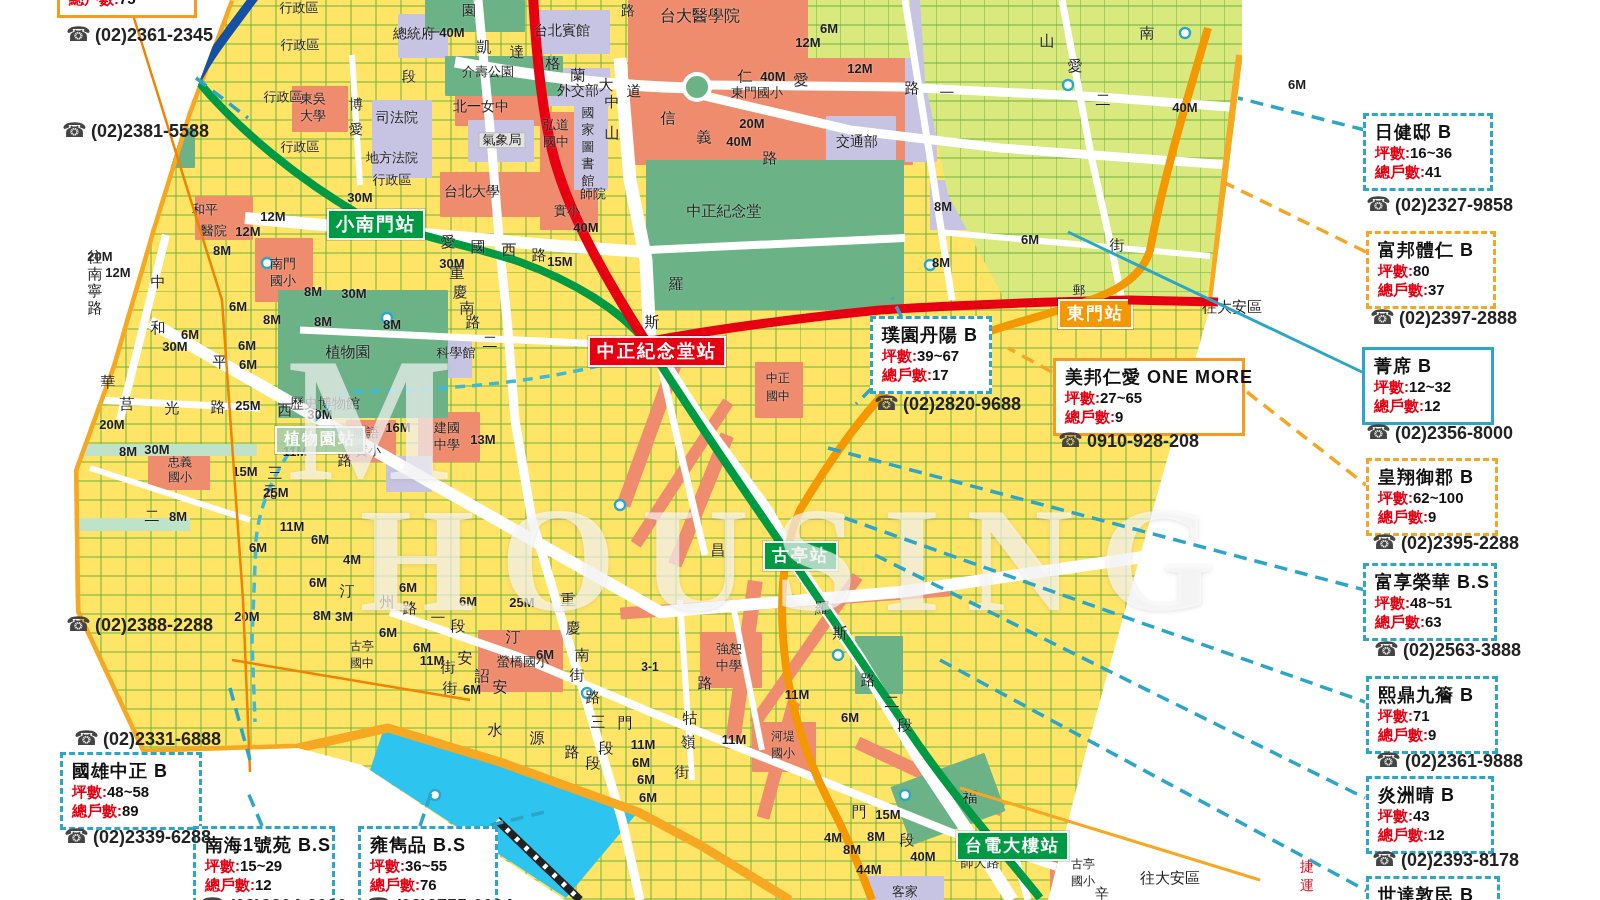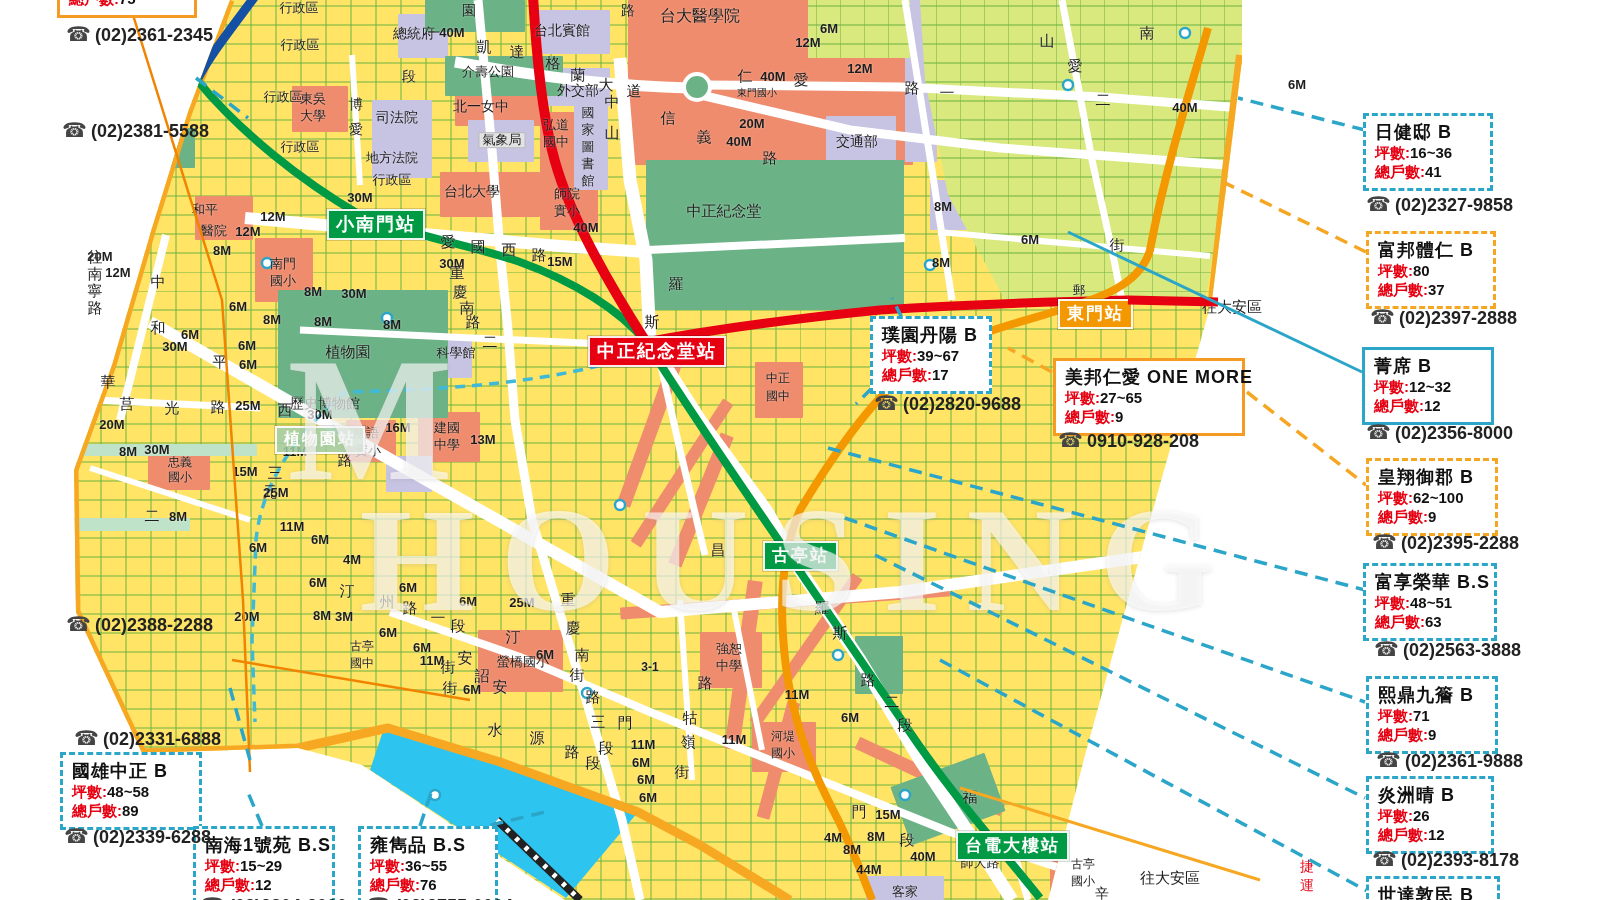--- a/index.html
+++ b/index.html
@@ -150,21 +150,21 @@
       <span class="lbl" style="left: 452px; top: 33px; font-size: 13px; font-weight: 700;">40M</span>
       <span class="lbl" style="left: 562px; top: 30px; font-size: 14px; font-weight: 500;">台北賓館</span>
       <span class="lbl" style="left: 484px; top: 47px; font-size: 15px; font-weight: 500;">凱</span>
       <span class="lbl" style="left: 517px; top: 52px; font-size: 15px; font-weight: 500;">達</span>
       <span class="lbl" style="left: 553px; top: 63px; font-size: 15px; font-weight: 500;">格</span>
       <span class="lbl" style="left: 578px; top: 75px; font-size: 15px; font-weight: 500;">蘭</span>
       <span class="lbl" style="left: 606px; top: 85px; font-size: 15px; font-weight: 500;">大</span>
       <span class="lbl" style="left: 634px; top: 91px; font-size: 15px; font-weight: 500;">道</span>
       <span class="lbl" style="left: 488px; top: 72px; font-size: 13px; font-weight: 500;">介壽公園</span>
       <span class="lbl" style="left: 578px; top: 90px; font-size: 14px; font-weight: 500;">外交部</span>
-      <span class="lbl" style="left: 757px; top: 93px; font-size: 10px; font-weight: 500; text-align: center;">東門國小</span>
+      <span class="lbl" style="left: 757px; top: 93px; font-size: 13px; font-weight: 500; text-align: center;">東門國小</span>
       <span class="lbl" style="left: 745px; top: 76px; font-size: 15px; font-weight: 500;">仁</span>
       <span class="lbl" style="left: 773px; top: 77px; font-size: 13px; font-weight: 700;">40M</span>
       <span class="lbl" style="left: 801px; top: 80px; font-size: 15px; font-weight: 500;">愛</span>
       <span class="lbl" style="left: 912px; top: 88px; font-size: 15px; font-weight: 500;">路</span>
       <span class="lbl" style="left: 947px; top: 93px; font-size: 15px; font-weight: 500;">一</span>
       <span class="lbl" style="left: 1103px; top: 100px; font-size: 15px; font-weight: 500;">二</span>
       <span class="lbl" style="left: 1185px; top: 108px; font-size: 13px; font-weight: 700;">40M</span>
       <span class="lbl" style="left: 283px; top: 97px; font-size: 13px; font-weight: 500;">行政區</span>
       <span class="lbl" style="left: 313px; top: 99px; font-size: 13px; font-weight: 500;">東吳</span>
       <span class="lbl" style="left: 313px; top: 116px; font-size: 13px; font-weight: 500;">大學</span>
@@ -186,21 +186,21 @@
       <span class="lbl" style="left: 556px; top: 142px; font-size: 13px; font-weight: 500;">國中</span>
       <span class="lbl" style="left: 588px; top: 113px; font-size: 13px; font-weight: 500;">國</span>
       <span class="lbl" style="left: 588px; top: 130px; font-size: 13px; font-weight: 500;">家</span>
       <span class="lbl" style="left: 588px; top: 147px; font-size: 13px; font-weight: 500;">圖</span>
       <span class="lbl" style="left: 588px; top: 164px; font-size: 13px; font-weight: 500;">書</span>
       <span class="lbl" style="left: 588px; top: 181px; font-size: 13px; font-weight: 500;">館</span>
       <span class="lbl" style="left: 392px; top: 158px; font-size: 13px; font-weight: 500;">地方法院</span>
       <span class="lbl" style="left: 392px; top: 180px; font-size: 13px; font-weight: 500;">行政區</span>
       <span class="lbl" style="left: 300px; top: 147px; font-size: 13px; font-weight: 500;">行政區</span>
       <span class="lbl" style="left: 472px; top: 191px; font-size: 14px; font-weight: 500;">台北大學</span>
-      <span class="lbl" style="left: 567px; top: 194px; font-size: 13px; font-weight: 500;">師院</span>
+      <span class="lbl" style="left: 593px; top: 194px; font-size: 13px; font-weight: 500;">師院</span>
       <span class="lbl" style="left: 567px; top: 211px; font-size: 13px; font-weight: 500;">實小</span>
       <span class="lbl" style="left: 724px; top: 211px; font-size: 15px; font-weight: 500;">中正紀念堂</span>
       <span class="lbl" style="left: 586px; top: 228px; font-size: 13px; font-weight: 700;">40M</span>
       <span class="lbl" style="left: 205px; top: 210px; font-size: 13px; font-weight: 500;">和平</span>
       <span class="lbl" style="left: 214px; top: 231px; font-size: 13px; font-weight: 500;">醫院</span>
       <span class="lbl" style="left: 248px; top: 232px; font-size: 13px; font-weight: 700;">12M</span>
       <span class="lbl" style="left: 273px; top: 217px; font-size: 13px; font-weight: 700;">12M</span>
       <span class="lbl" style="left: 360px; top: 198px; font-size: 13px; font-weight: 700;">30M</span>
       <span class="lbl" style="left: 448px; top: 242px; font-size: 15px; font-weight: 500;">愛</span>
       <span class="lbl" style="left: 478px; top: 247px; font-size: 15px; font-weight: 500;">國</span>
@@ -468,21 +468,21 @@
       </div>
       <div class="ph" style="left: 1374px; top: 637px;"><span class="ic">☎</span><span>(02)2563-3888</span></div>
       <div class="co td" style="left: 1366px; top: 676px; width: 132px;">
         <div class="t">熙鼎九簷  B</div>
         <div class="r"><span class="l">坪數:</span><span class="v">71</span></div>
         <div class="r"><span class="l">總戶數:</span><span class="v">9</span></div>
       </div>
       <div class="ph" style="left: 1376px; top: 748px;"><span class="ic">☎</span><span>(02)2361-9888</span></div>
       <div class="co td" style="left: 1366px; top: 776px; width: 128px;">
         <div class="t">炎洲晴 B</div>
-        <div class="r"><span class="l">坪數:</span><span class="v">26</span></div>
+        <div class="r"><span class="l">坪數:</span><span class="v">43</span></div>
         <div class="r"><span class="l">總戶數:</span><span class="v">12</span></div>
       </div>
       <div class="ph" style="left: 1372px; top: 847px;"><span class="ic">☎</span><span>(02)2393-8178</span></div>
       <div class="co td" style="left: 1366px; top: 876px; width: 134px;">
         <div class="t">世達敦民 B</div>
       </div>
     </div>
 </div>
 
 </body></html>

